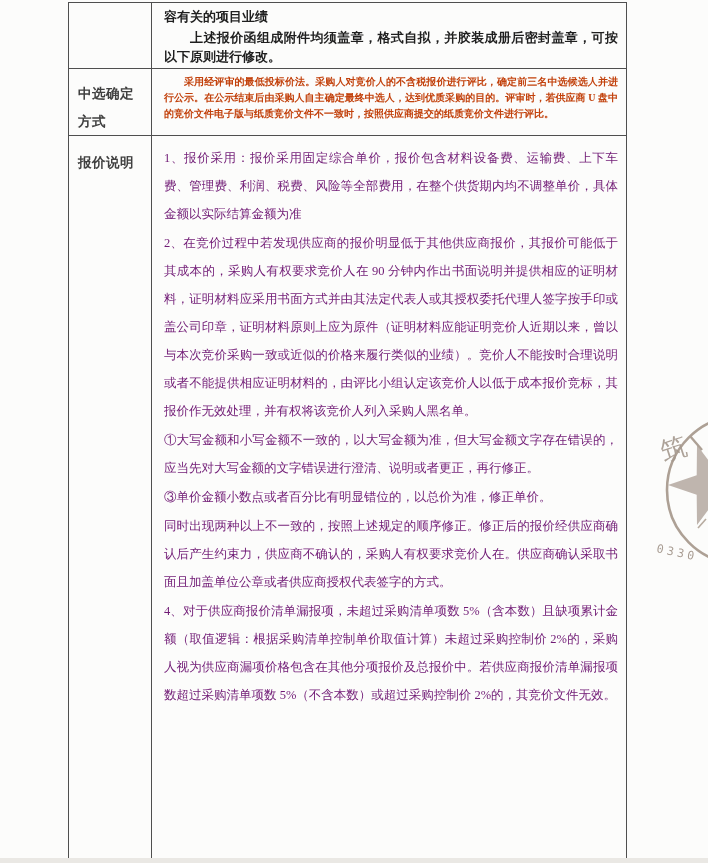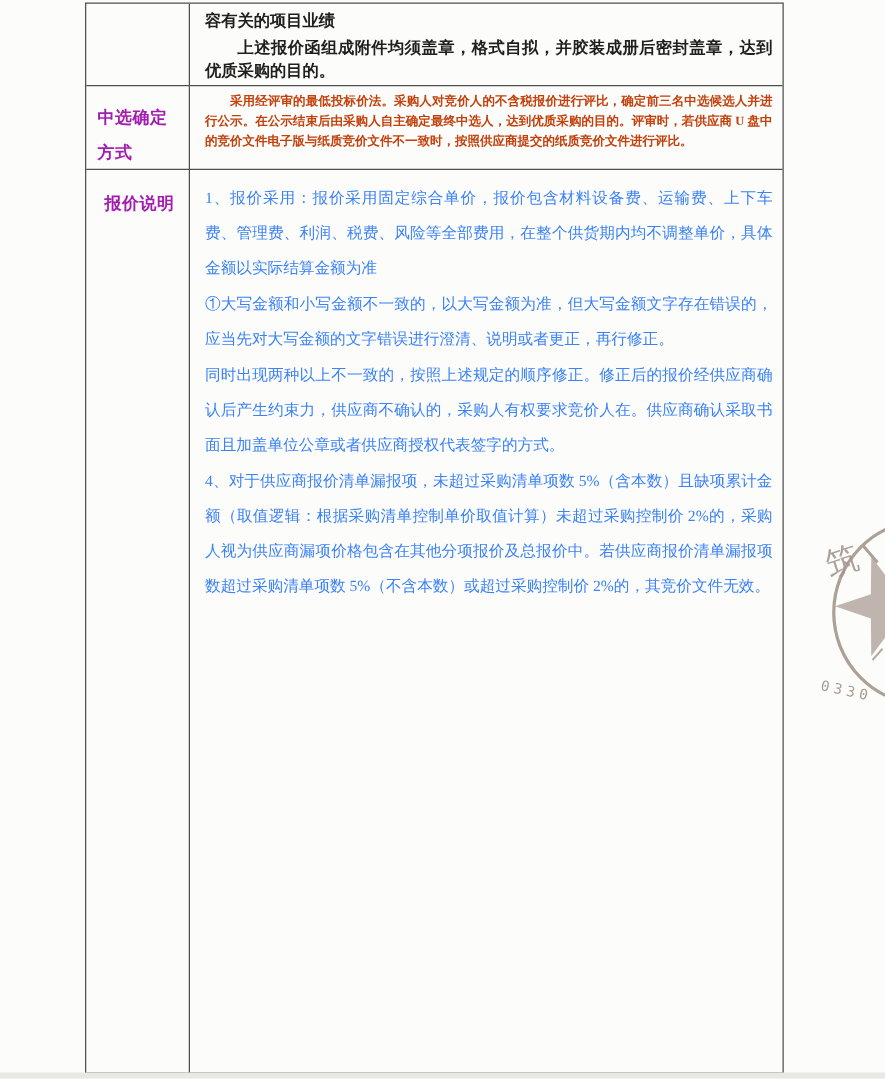--- a/index.html
+++ b/index.html
@@ -16,41 +16,41 @@
     display:grid;
     grid-template-columns:83px 1fr;
     grid-template-rows:66px 67px 1fr;
     background:transparent;
     color:#262626;
   }
   .cell{overflow:hidden;box-sizing:border-box;}
   .label-cell{
     border-right:1px solid #4f4f4f;
     font-weight:bold;font-size:13.5px;line-height:28px;
-    padding:10px 6px 0 9px;color:#a21caf;
+    padding:10px 6px 0 9px;color:#404040;
     letter-spacing:.5px;
   }
   .content-cell{padding:0 8px 16px 12px;}
   .rb{border-bottom:1px solid #4f4f4f;}
   
   .row1-content{
     font-size:13px;font-weight:bold;line-height:19.5px;
     padding-top:4px;color:#1f1f1f;text-align:justify;
   }
   
   .row2-label{padding-top:11px;}
   .row2-content{
     font-size:10px;font-weight:bold;line-height:16px;
     padding-top:5px;color:#c2410c;text-align:justify;
   }
   
-  .row3-label{padding-top:13px;text-align:center;}
+  .row3-label{padding-top:13px;}
   .row3-content{
     font-size:12.5px;font-weight:normal;line-height:28px;
-    padding-top:8px;color:#3b82f6;text-align:justify;
+    padding-top:8px;color:#701a75;text-align:justify;
   }
   p{margin:0 0 1px 0;}
   .indent{text-indent:2em;}
   
   .stamp{
     position:absolute;left:646px;top:406px;width:62px;height:166px;
     opacity:.85;
   }
   
   .bottom-edge{
@@ -61,32 +61,34 @@
 </head>
 <body>
 
 <div class="page">
 
   <div class="doc-table">
 
     <div class="cell label-cell rb"></div>
     <div class="cell content-cell row1-content rb">
       <p>容有关的项目业绩</p>
-      <p class="indent">上述报价函组成附件均须盖章，格式自拟，并胶装成册后密封盖章，达到优质采购的目的。</p>
+      <p class="indent">上述报价函组成附件均须盖章，格式自拟，并胶装成册后密封盖章，可按以下原则进行修改。</p>
     </div>
 
     <div class="cell label-cell row2-label rb">中选确定方式</div>
     <div class="cell content-cell row2-content rb">
       <p class="indent">采用经评审的最低投标价法。采购人对竞价人的不含税报价进行评比，确定前三名中选候选人并进行公示。在公示结束后由采购人自主确定最终中选人，达到优质采购的目的。评审时，若供应商 U 盘中的竞价文件电子版与纸质竞价文件不一致时，按照供应商提交的纸质竞价文件进行评比。</p>
     </div>
 
     <div class="cell label-cell row3-label">报价说明</div>
     <div class="cell content-cell row3-content">
       <p>1、报价采用：报价采用固定综合单价，报价包含材料设备费、运输费、上下车费、管理费、利润、税费、风险等全部费用，在整个供货期内均不调整单价，具体金额以实际结算金额为准</p>
+      <p>2、在竞价过程中若发现供应商的报价明显低于其他供应商报价，其报价可能低于其成本的，采购人有权要求竞价人在 90 分钟内作出书面说明并提供相应的证明材料，证明材料应采用书面方式并由其法定代表人或其授权委托代理人签字按手印或盖公司印章，证明材料原则上应为原件（证明材料应能证明竞价人近期以来，曾以与本次竞价采购一致或近似的价格来履行类似的业绩）。竞价人不能按时合理说明或者不能提供相应证明材料的，由评比小组认定该竞价人以低于成本报价竞标，其报价作无效处理，并有权将该竞价人列入采购人黑名单。</p>
       <p>①大写金额和小写金额不一致的，以大写金额为准，但大写金额文字存在错误的，应当先对大写金额的文字错误进行澄清、说明或者更正，再行修正。</p>
+      <p>③单价金额小数点或者百分比有明显错位的，以总价为准，修正单价。</p>
       <p>同时出现两种以上不一致的，按照上述规定的顺序修正。修正后的报价经供应商确认后产生约束力，供应商不确认的，采购人有权要求竞价人在。供应商确认采取书面且加盖单位公章或者供应商授权代表签字的方式。</p>
       <p>4、对于供应商报价清单漏报项，未超过采购清单项数 5%（含本数）且缺项累计金额（取值逻辑：根据采购清单控制单价取值计算）未超过采购控制价 2%的，采购人视为供应商漏项价格包含在其他分项报价及总报价中。若供应商报价清单漏报项数超过采购清单项数 5%（不含本数）或超过采购控制价 2%的，其竞价文件无效。</p>
     </div>
 
   </div>
 
   <svg class="stamp" viewBox="0 0 62 166">
 
     <circle cx="95" cy="84" r="74" fill="none" stroke="#a09184" stroke-width="2.6"></circle>
 

